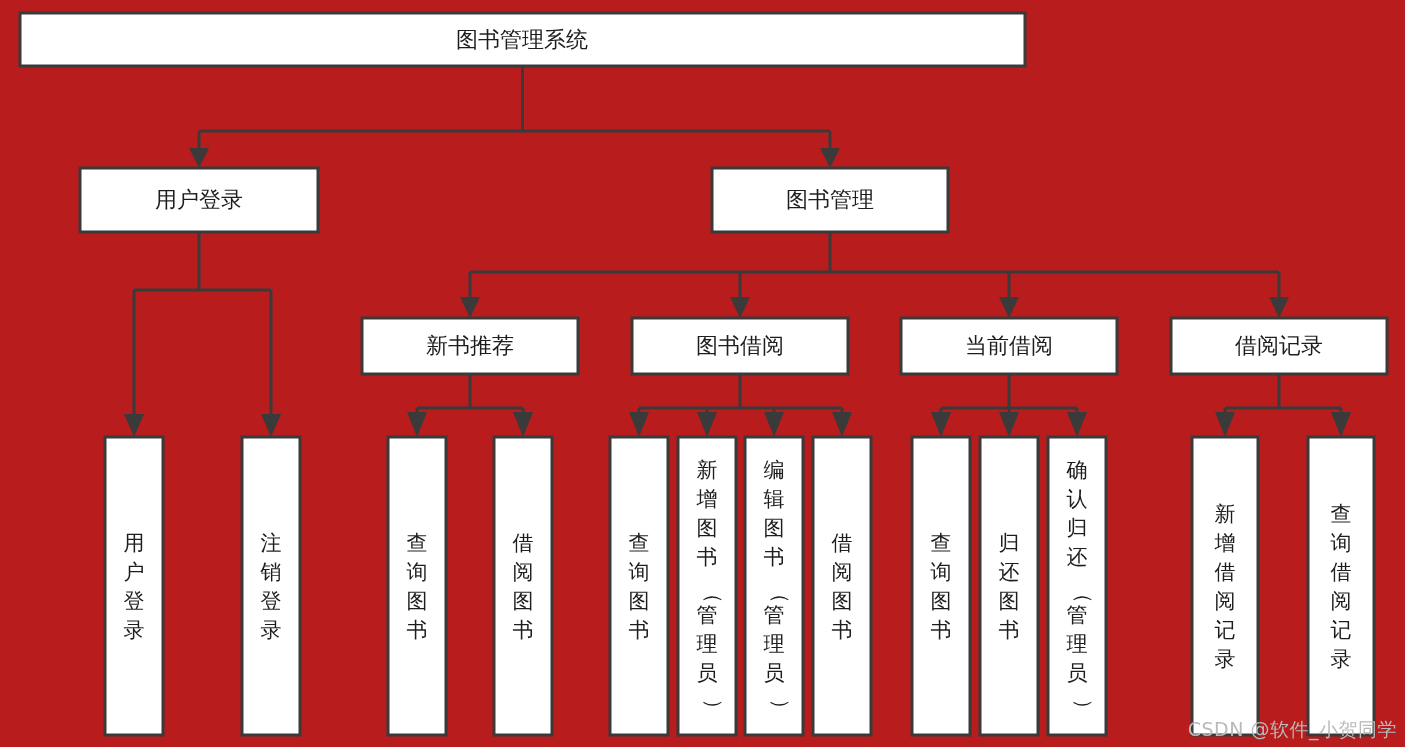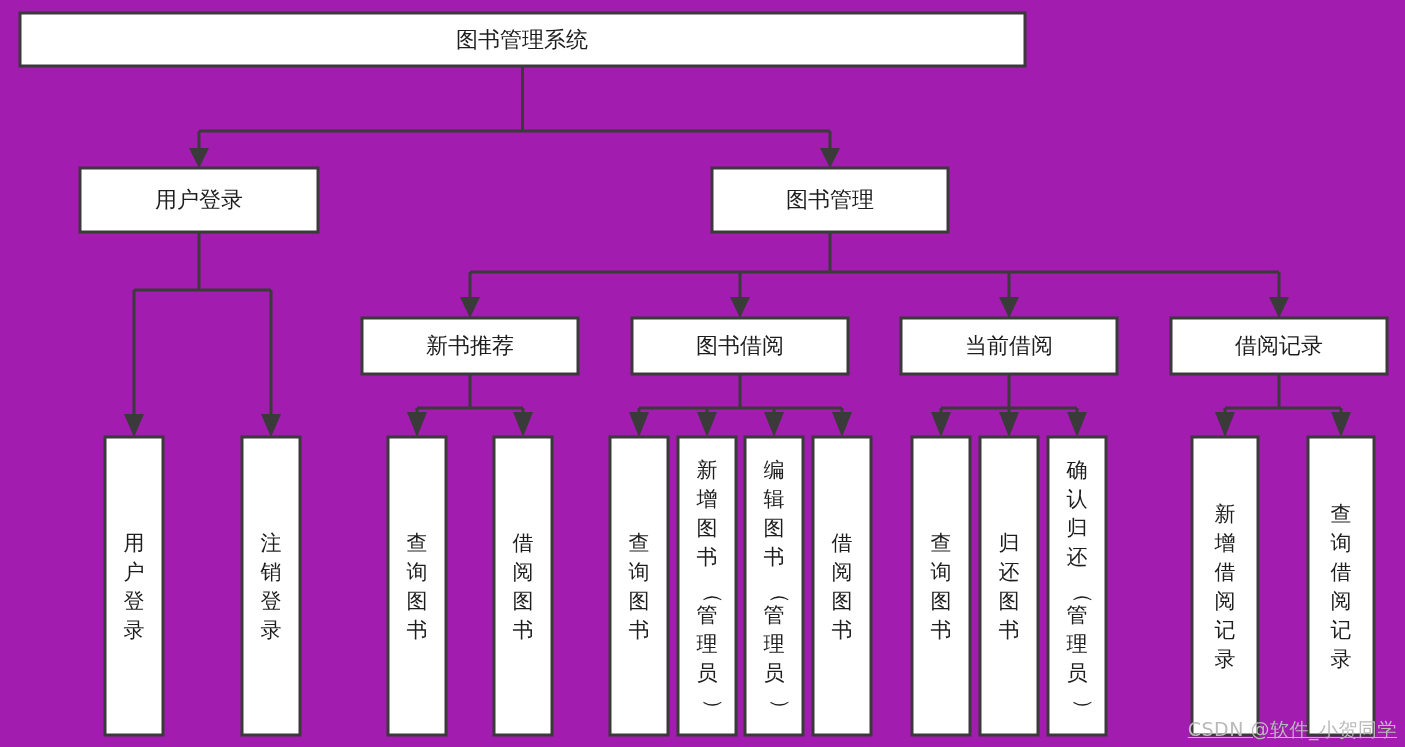--- a/index.html
+++ b/index.html
@@ -8,21 +8,21 @@
     padding: 0;
     background: #ffffff;
   }
   body {
     font-family: "DejaVu Sans", "Liberation Sans", sans-serif;
   }
   #stage {
     position: relative;
     width: 1405px;
     height: 747px;
-    background: #a21caf;
+    background: #b91c1c;
     overflow: hidden;
   }
   svg#diagram {
     position: absolute;
     left: 0;
     top: 0;
     width: 1405px;
     height: 747px;
   }
   .nodebox {
@@ -56,21 +56,20 @@
   .watermark {
     position: absolute;
     right: 8px;
     bottom: 4px;
     font-family: "DejaVu Sans", "Liberation Sans", sans-serif;
     font-size: 19px;
     color: #b9b9b9;
     white-space: nowrap;
     letter-spacing: 0.5px;
     user-select: none;
-    text-decoration: underline;
   }
 </style>
 </head>
 <body>
 
 <div id="stage">
   <svg id="diagram" viewBox="0 0 1405 747">
 
     <g>
 

